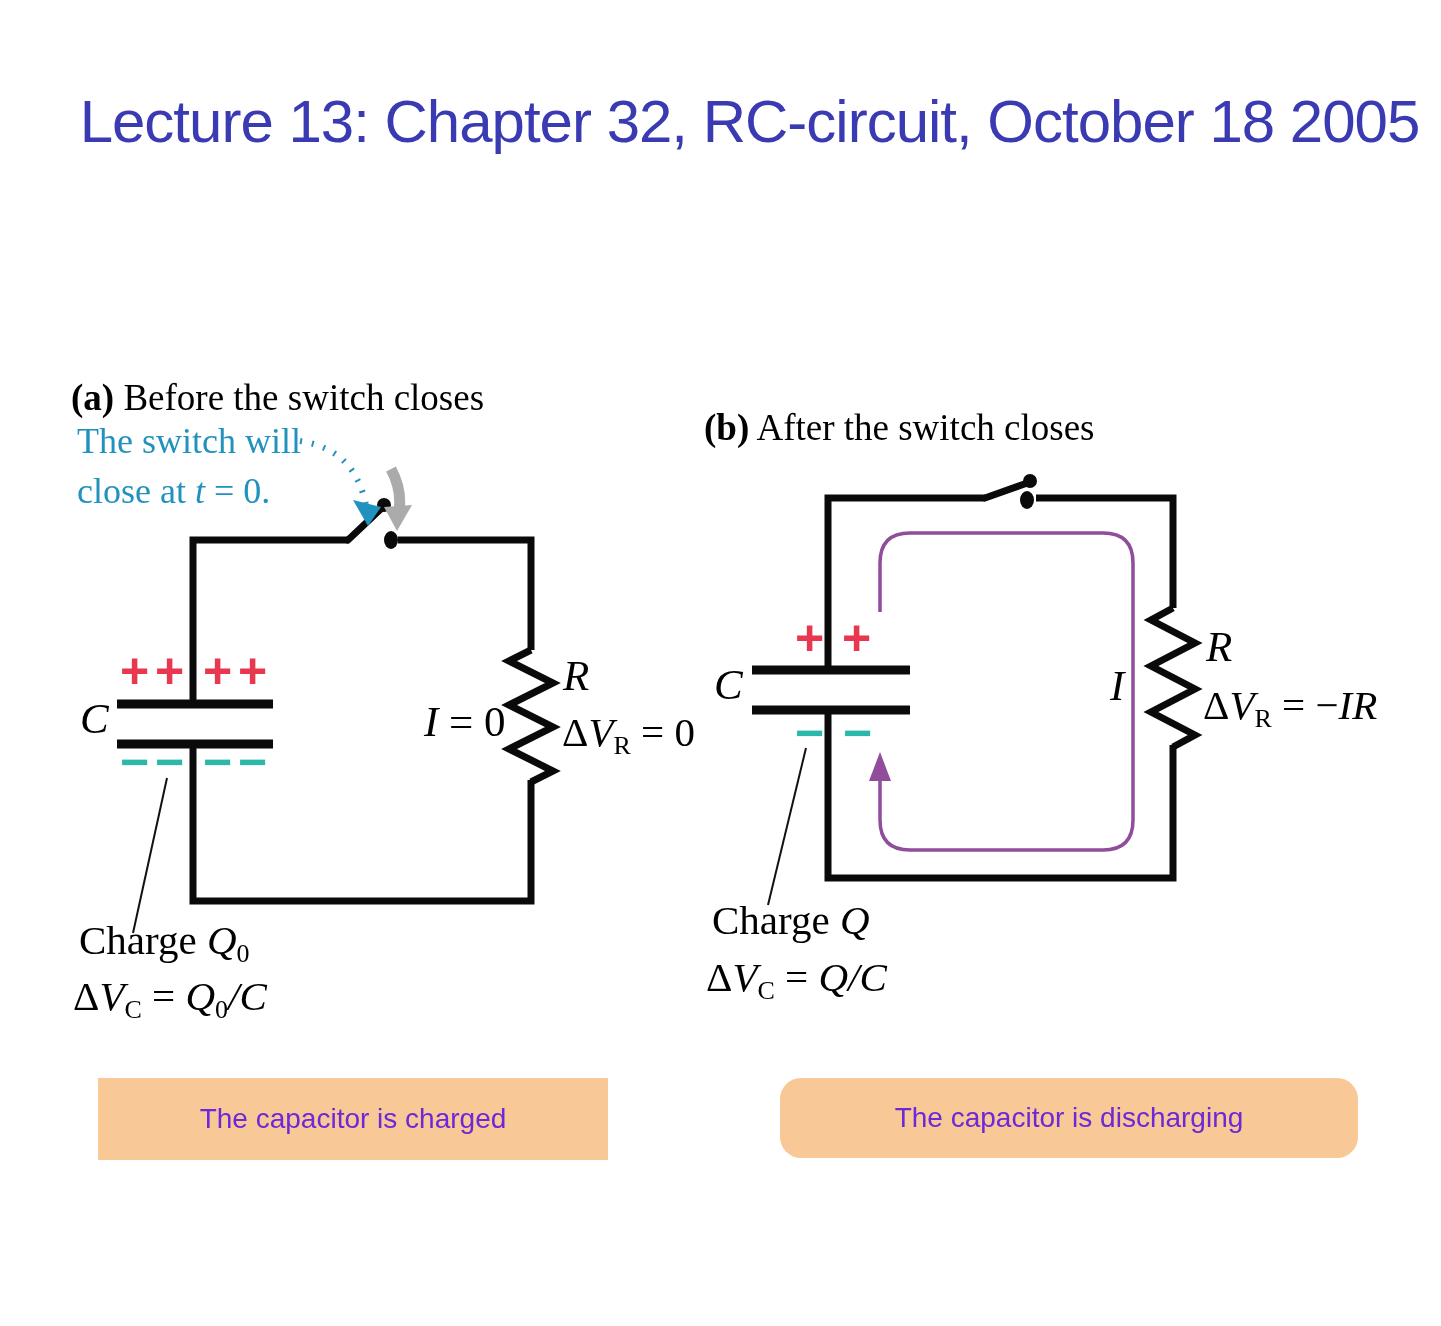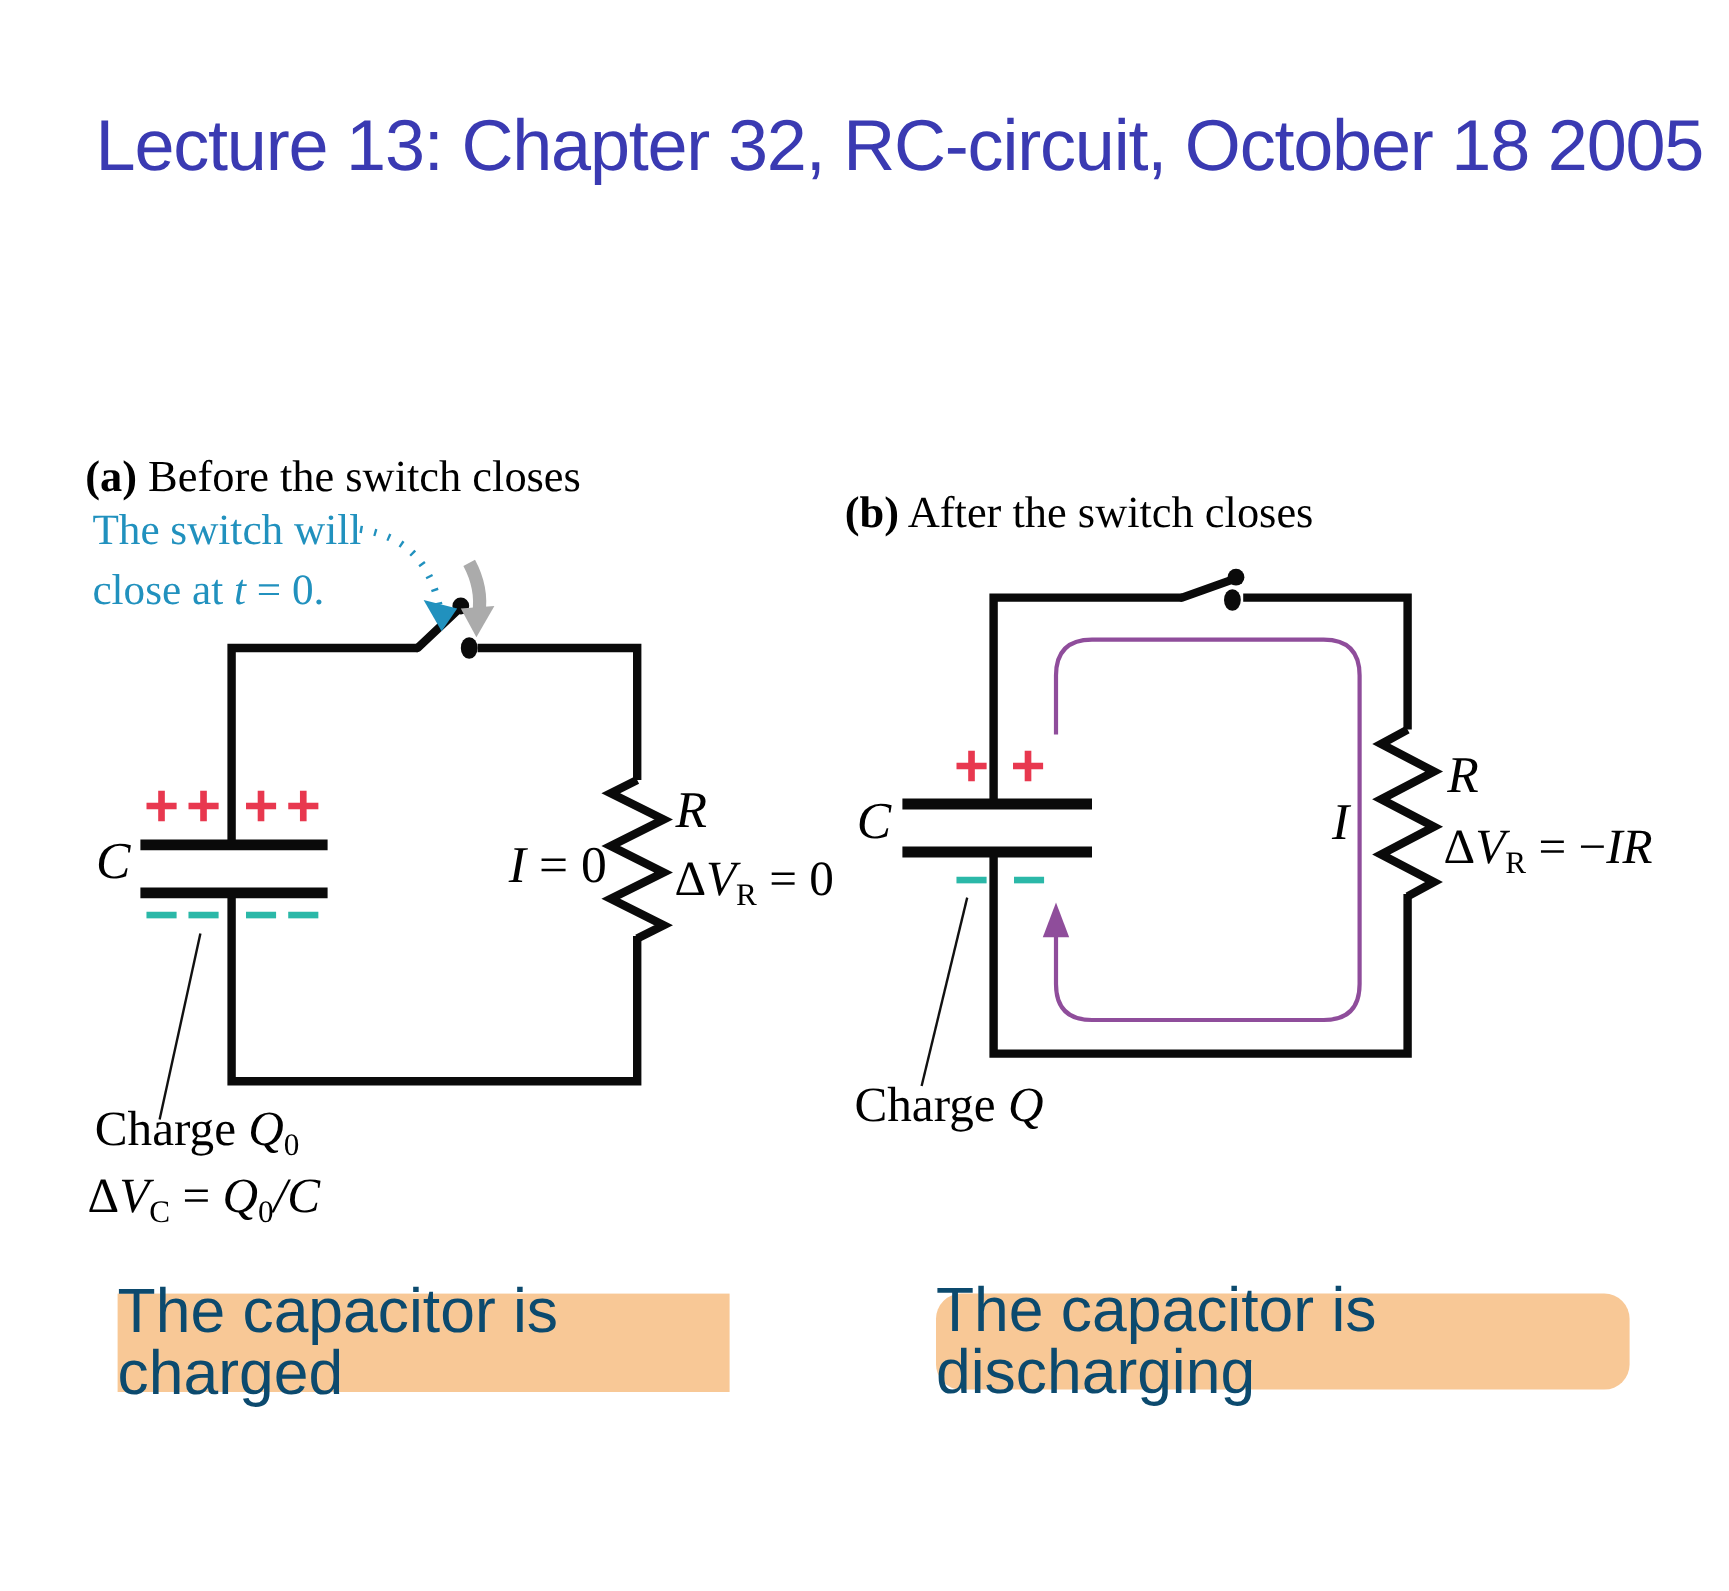--- a/index.html
+++ b/index.html
@@ -29,21 +29,21 @@
   .bold{font-weight:bold;}
   .it{font-style:italic;}
   .sub{font-size:26px;vertical-align:-0.32em;font-style:normal;}
   .note{position:absolute;left:77px;top:417px;color:var(--note-cyan,#2191BE);
         font-size:36px;line-height:1.38;white-space:nowrap;}
   .charge-sym{position:absolute;font-family:"Liberation Sans",sans-serif;font-weight:bold;
         font-size:50px;line-height:1;letter-spacing:-4px;white-space:pre;}
   .plus{color:var(--plus-red,#E8384F);}
   .minus{color:var(--minus-teal,#2BB8A8);}
   .caption{position:absolute;background:var(--box-orange,#F8C896);
-        font-family:"Liberation Sans",sans-serif;font-size:52px;color:#0c4a6e;
+        font-family:"Liberation Sans",sans-serif;font-size:28px;color:#6d28d9;
         display:flex;align-items:center;justify-content:center;line-height:1;}
 </style>
 </head>
 <body>
 
 <div class="stage">
 
   <svg class="layer" viewBox="0 0 1441 1326">
 
     <g>
@@ -143,17 +143,20 @@
   <div class="lbl f43 it" style="left:1206px;top:625px;">R</div>
 
   <div class="lbl f41" style="left:1203px;top:685px;">
     <span>Δ</span><span class="it">V</span><span class="sub">R</span><span> = −</span><span class="it">IR</span>
   </div>
 
   <div class="lbl f41" style="left:712px;top:900px;">
     <span>Charge </span><span class="it">Q</span>
   </div>
 
+  <div class="lbl f41" style="left:706px;top:957px;">
+    <span>Δ</span><span class="it">V</span><span class="sub">C</span><span> = </span><span class="it">Q</span><span class="it">/C</span>
+  </div>
 
   <div class="caption" style="left:98px;top:1078px;width:510px;height:82px;">The capacitor is charged</div>
   <div class="caption" style="left:780px;top:1078px;width:578px;height:80px;border-radius:21px;">The capacitor is discharging</div>
 
 </div>
 
 </body></html>

